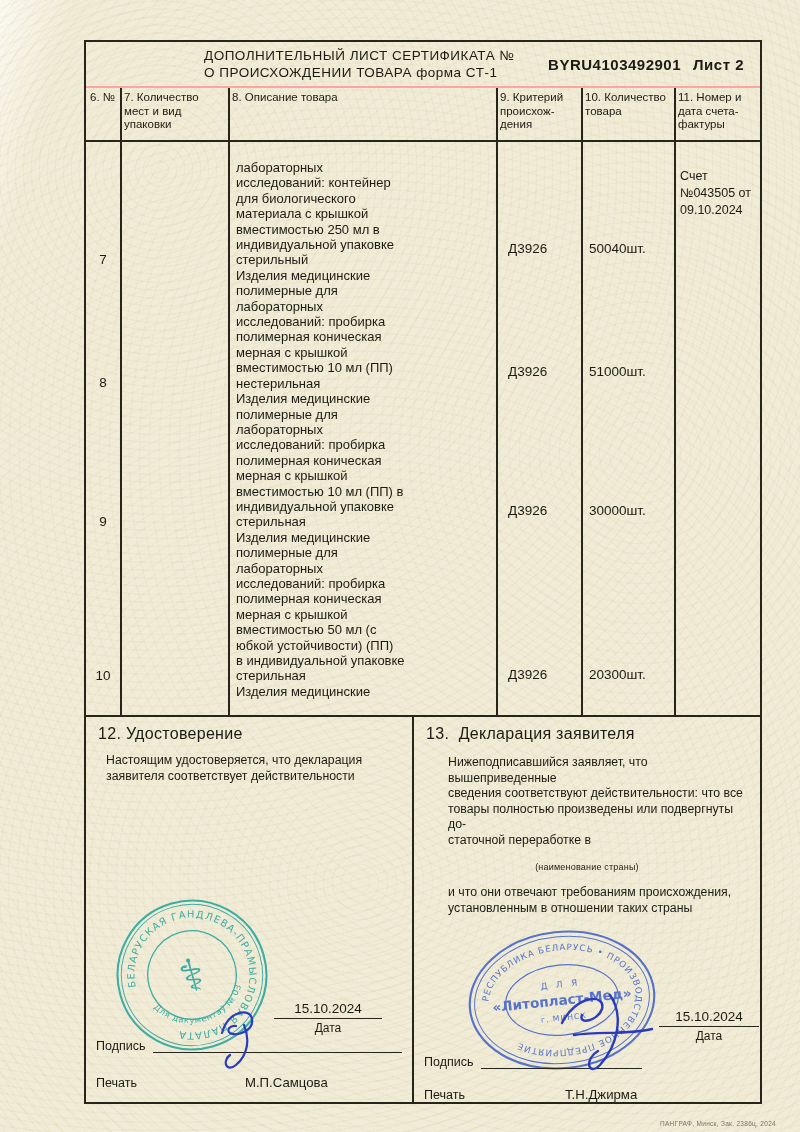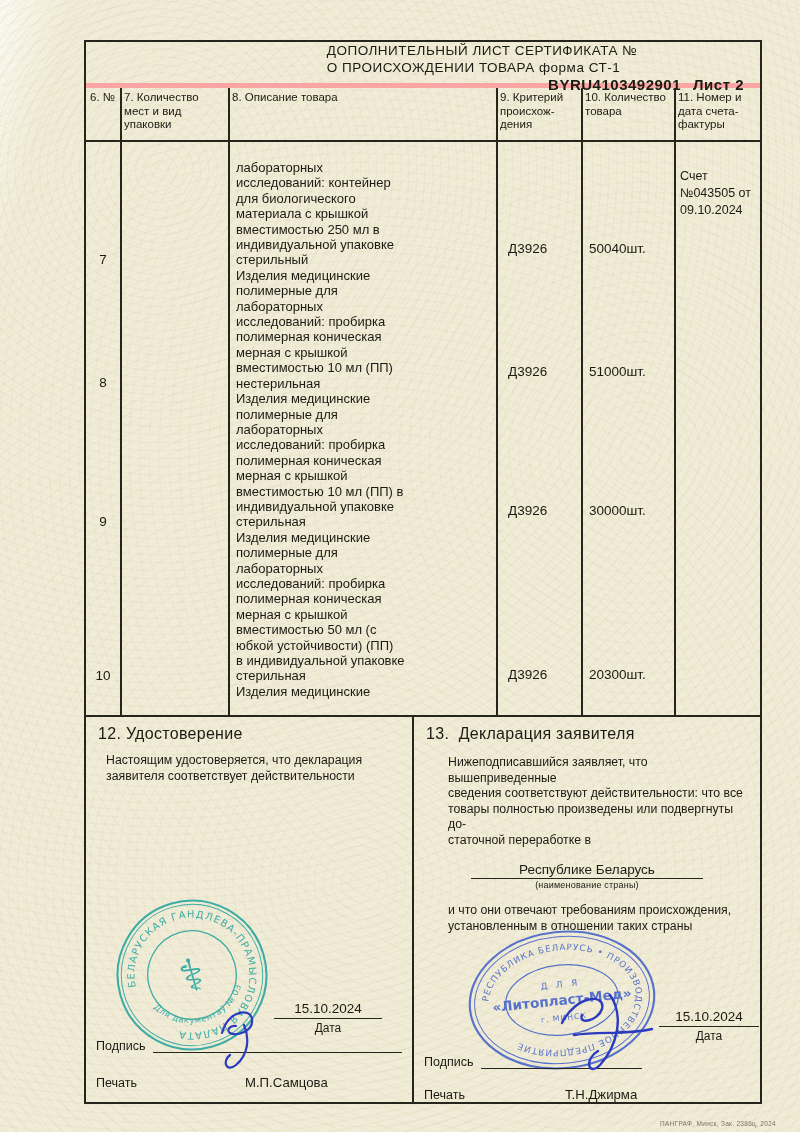--- a/index.html
+++ b/index.html
@@ -14,21 +14,21 @@
     content:""; position:absolute; inset:0; pointer-events:none; opacity:.55;
     background-image:
       repeating-radial-gradient(circle at 20% 15%, rgba(191,173,116,.16) 0 1.5px, transparent 1.5px 8px),
       repeating-radial-gradient(circle at 80% 40%, rgba(191,173,116,.13) 0 1.5px, transparent 1.5px 10px),
       repeating-radial-gradient(circle at 45% 78%, rgba(191,173,116,.13) 0 1.5px, transparent 1.5px 9px);
   }
   .frame { position:absolute; left:84px; top:40px; width:678px; height:1064px;
     border:2px solid #26251c; z-index:2; }
 
   
-  .hdr { height:46px; border-bottom:5px solid #fca5a5; display:flex; align-items:center;flex-direction:column; }
+  .hdr { height:46px; border-bottom:2px solid #fca5a5; display:flex; align-items:center; }
   .hdr-titles { margin-left:118px; font-size:13.5px; line-height:17px; letter-spacing:.5px; }
   .hdr-right { margin-left:auto; margin-right:16px; font-size:15px; font-weight:bold;
     letter-spacing:.5px; display:flex; gap:12px; white-space:nowrap; }
 
   
   .tablewrap { position:relative; }
   .vline { position:absolute; top:0; bottom:0; width:0; border-left:2px solid #26251c; z-index:1; }
   .v1{left:34px}.v2{left:142px}.v3{left:410px}.v4{left:495px}.v5{left:588px}
   .thead { display:grid; grid-template-columns:34px 108px 268px 85px 93px 1fr;
     height:54px; border-bottom:2px solid #26251c; font-size:11.5px; line-height:13.5px; }
@@ -260,21 +260,20 @@
       </div>
     </div>
 
     <div class="sec sec13">
       <div class="sec-title">13.  Декларация заявителя</div>
       <div class="decl-statement">Нижеподписавшийся заявляет, что вышеприведенные
 сведения соответствуют действительности: что все
 товары полностью произведены или подвергнуты до-
 статочной переработке в</div>
       <div class="country-block">
-        <div class="country">Республике Беларусь</div>
         <div class="country-hint">(наименование страны)</div>
       </div>
       <div class="decl-statement2">и что они отвечают требованиям происхождения,
 установленным в отношении таких страны</div>
 
       <svg class="stamp stamp-right" viewBox="0 0 200 150">
         <g fill="none" stroke="currentColor">
           <ellipse cx="100" cy="75" rx="95" ry="70" stroke-width="2.2"></ellipse>
           <ellipse cx="100" cy="75" rx="90" ry="65" stroke-width="1"></ellipse>
           <ellipse cx="100" cy="75" rx="58" ry="36" stroke-width="1.2"></ellipse>

